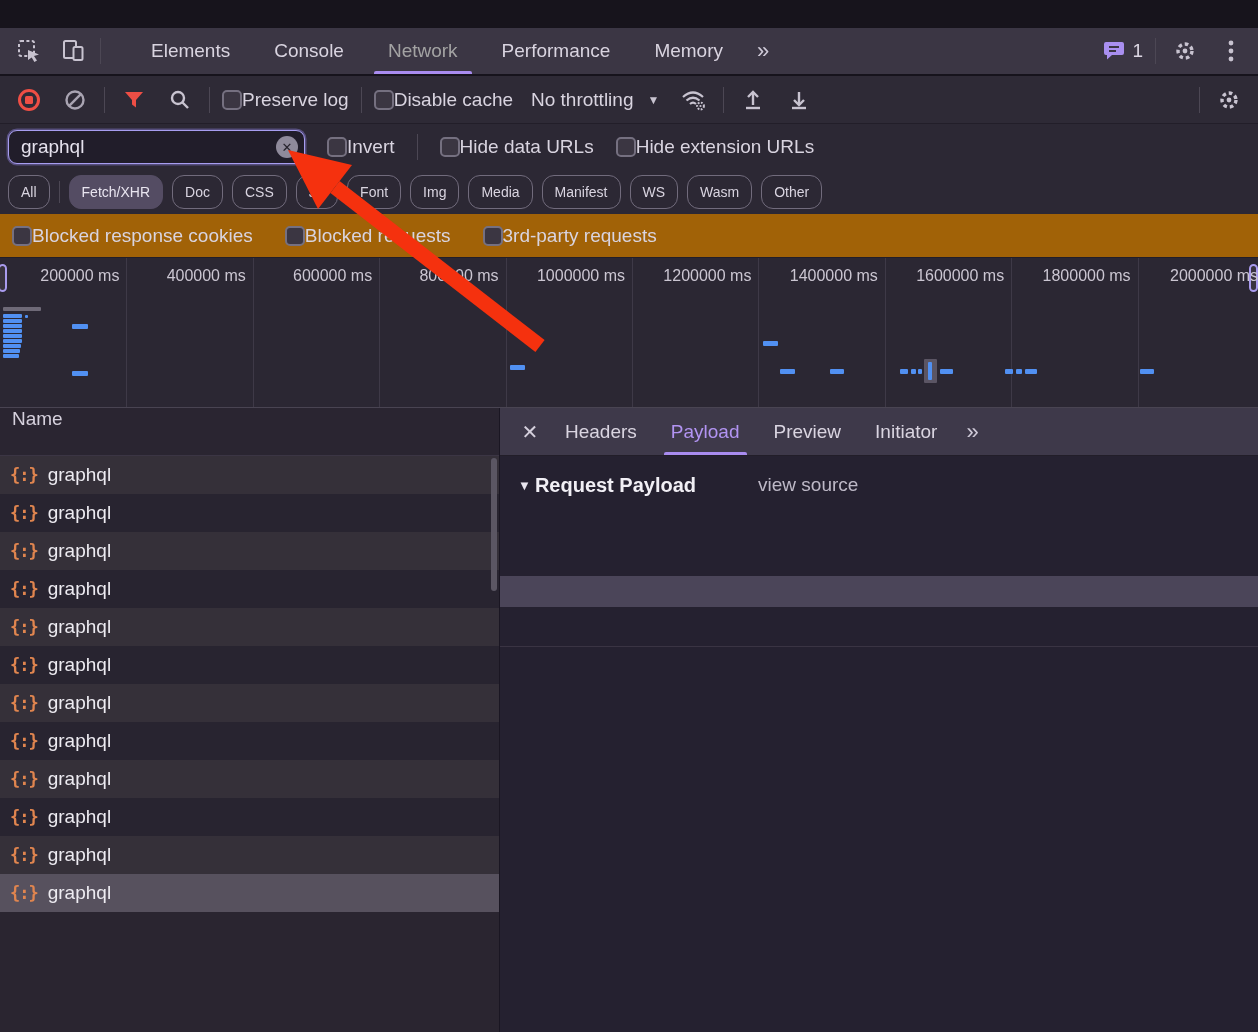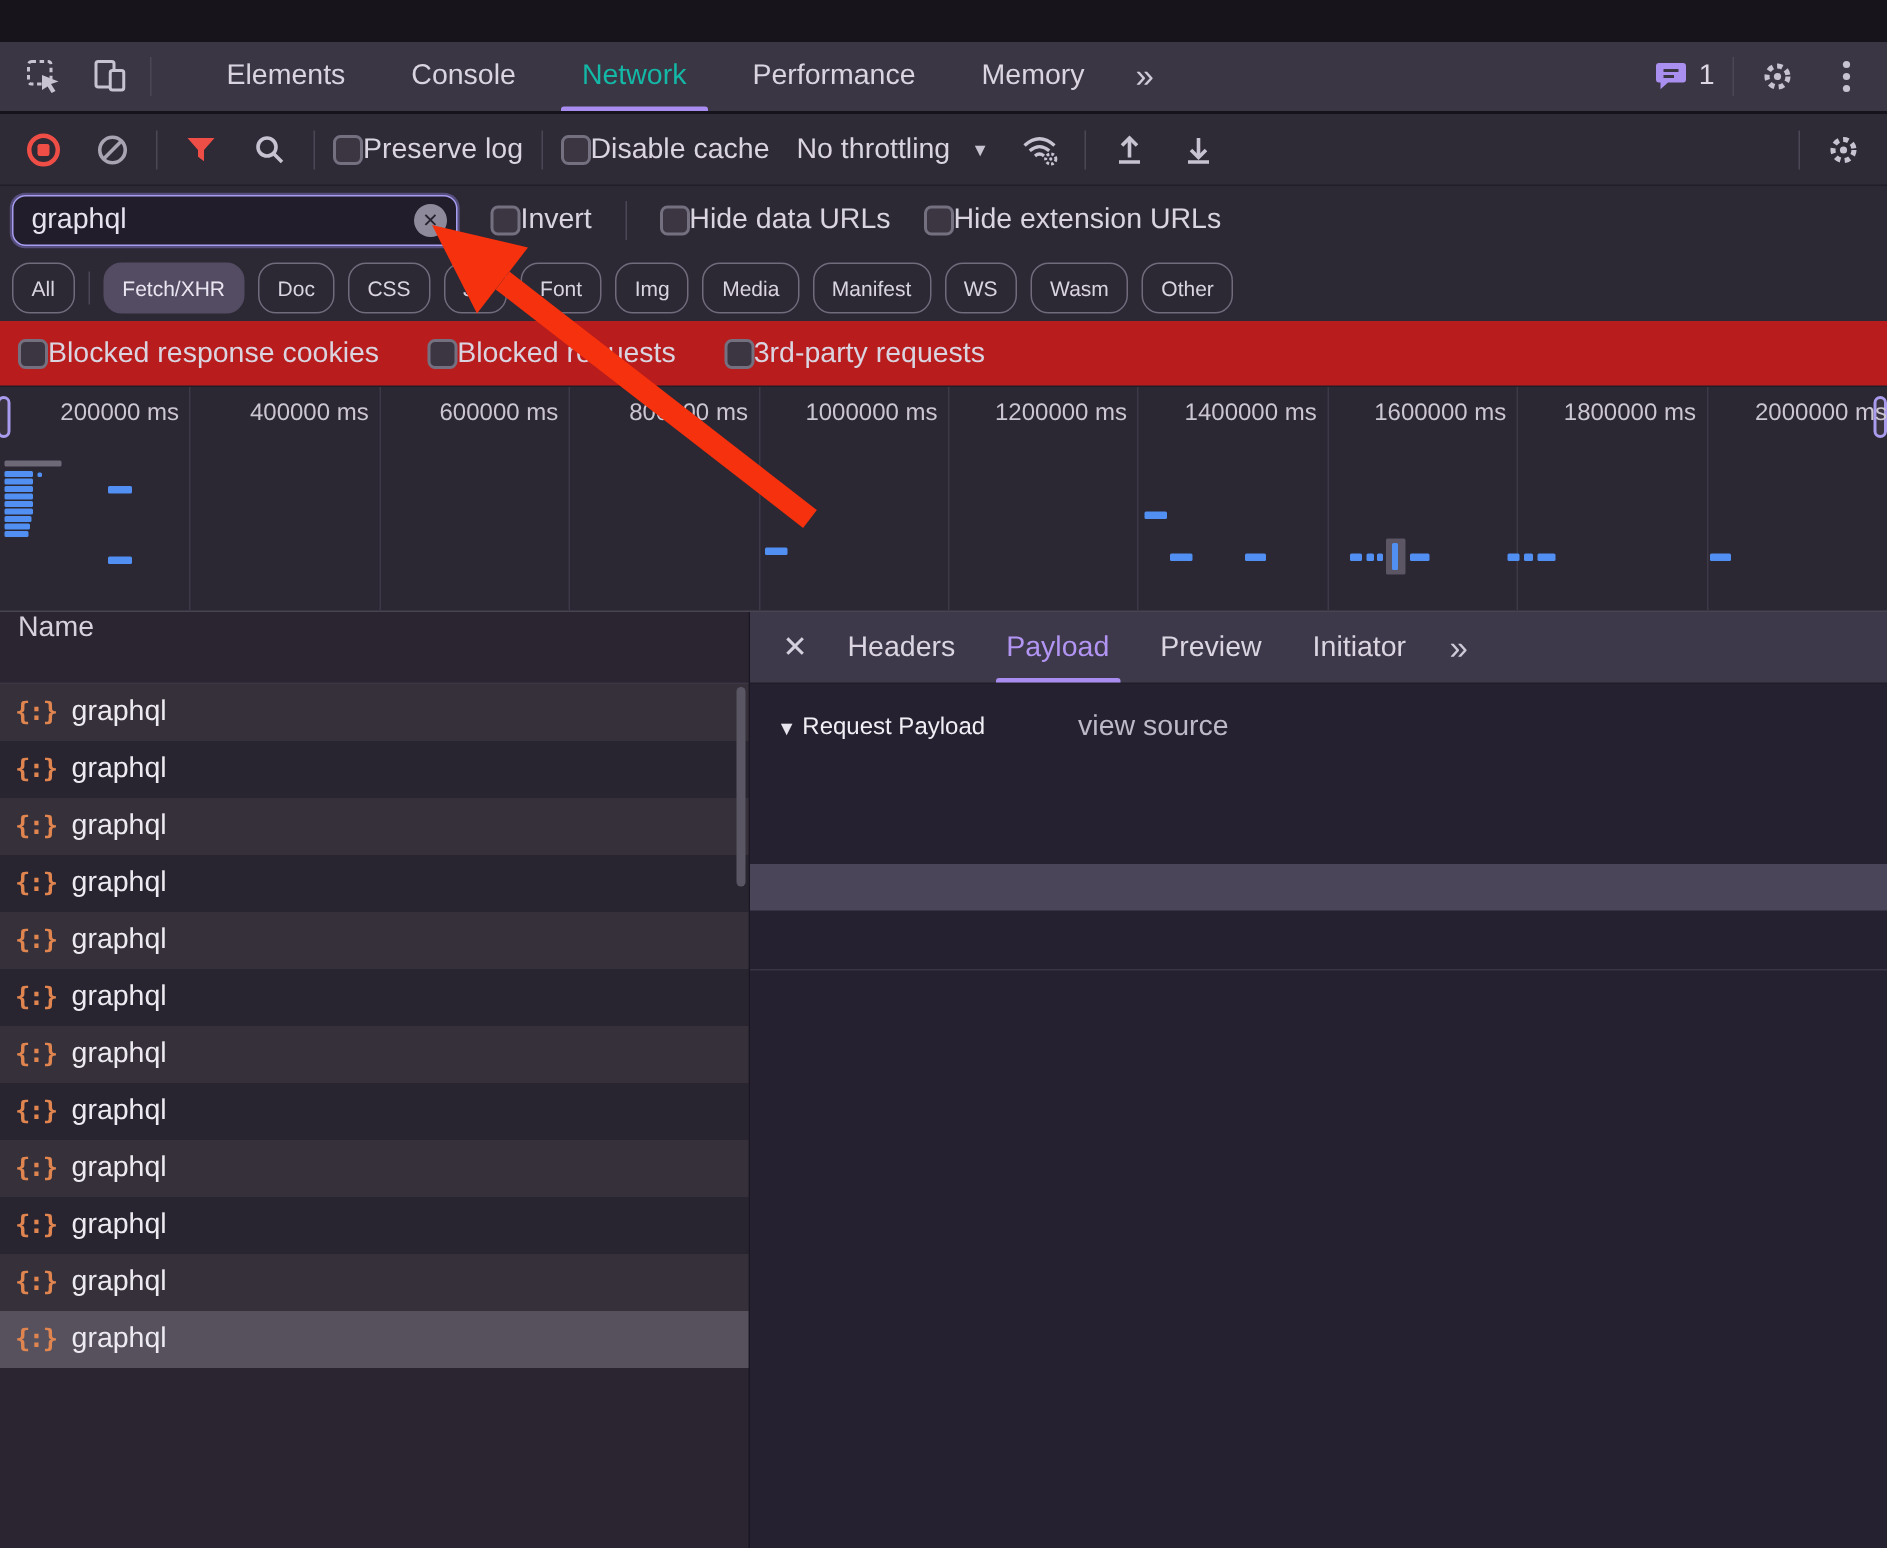--- a/index.html
+++ b/index.html
@@ -9,21 +9,21 @@
     background:#282430; color:#d9d4e0;
     font-family:"Liberation Sans","DejaVu Sans",sans-serif; font-size:19px;margin-top:28px;
   }
   
   .tabbar { height:48px; background:#3b3644; display:flex; align-items:center; border-bottom:2px solid #16131c; }
   .tabbar .left-icons { display:flex; align-items:center; gap:10px; padding:0 10px 0 12px; }
   .icon-btn { display:flex; align-items:center; justify-content:center; width:34px; height:34px; color:#c8c3d0; }
   .vsep { width:1px; height:26px; background:#4c4754; }
   .panel-tabs { display:flex; align-items:center; height:100%; margin-left:18px; }
   .tab { padding:0 22px; height:100%; display:flex; align-items:center; color:#d9d4e0; position:relative; cursor:default; }
-  .tab.active { color:#14b8a6; }
+  .tab.active { color:#a3a3a3; }
   .tab.active::after { content:""; position:absolute; left:8px; right:8px; bottom:0; height:3px; background:#a98cf0; border-radius:2px 2px 0 0; }
   .chevrons { color:#cfcad8; font-size:22px; padding:0 12px; letter-spacing:-2px; }
   .tabbar .right { margin-left:auto; display:flex; align-items:center; gap:12px; padding-right:10px; }
   .issues { display:flex; align-items:center; gap:7px; }
   .issues .count { color:#dcd7e3; }
   
   .toolbar { height:48px; background:#2e2a36; display:flex; align-items:center; gap:12px; padding:0 12px; border-bottom:1px solid #221e29; }
   .chk { display:flex; align-items:center; color:#d9d4e0; }
   .chk .box { width:20px; height:20px; border:2px solid #757080; border-radius:5px; background:#3b3642; }
   .throttle { display:flex; align-items:center; gap:14px; padding:0 6px; color:#d9d4e0; }
@@ -38,21 +38,21 @@
     padding:0 36px 0 12px; outline:none;
   }
   .clear-x { position:absolute; right:7px; top:6px; width:22px; height:22px; border-radius:50%; background:#8f8a9b;
     color:#27232e; font-size:13px; font-weight:bold; display:flex; align-items:center; justify-content:center; }
   
   .chips-row { height:44px; background:#2c2834; display:flex; align-items:center; gap:9px; padding:0 8px; }
   .chip { height:34px; display:flex; align-items:center; padding:0 12px; border:1px solid #716b7c; border-radius:12px; color:#d9d4e0; font-size:14px; }
   .chip.active { background:#544c63; border-color:#544c63; color:#e9e5f0; }
   .chips-sep { width:1px; height:22px; background:#4c4754; }
   
-  .blocked-row { height:44px; background:#b91c1c; display:flex; align-items:center; gap:32px; padding:0 12px; border-bottom:1px solid #221e29; }
+  .blocked-row { height:44px; background:#a16207; display:flex; align-items:center; gap:32px; padding:0 12px; border-bottom:1px solid #221e29; }
   
   .overview { position:relative; height:150px; background:#2b2733; overflow:hidden; border-bottom:1px solid #494452; }
   .tl-label { position:absolute; top:9px; color:#cbc6d2; font-size:16px; white-space:nowrap; }
   .tl-grid { position:absolute; top:0; bottom:0; width:1px; background:#3e3947; }
   .tl-bar { position:absolute; border-radius:1px; }
   .tl-handle { position:absolute; top:6px; width:9px; height:28px; border:2px solid #a99bee; border-radius:5px; background:#39333f; }
   
   .main { display:flex; height:652px; }
   .left-panel { position:relative; width:500px; background:#2a2530; border-right:1px solid #1a1622; }
   .name-header { height:48px; display:flex; align-items:flex-start; padding-left:12px; background:#2a2531; border-bottom:1px solid #3b3544; color:#d6d1dd; }
@@ -65,21 +65,21 @@
   
   .right-panel { flex:1; background:#252130; overflow:hidden; }
   .dtabs { height:48px; background:#3e394a; display:flex; align-items:center; padding-left:12px; border-bottom:1px solid #221e29; }
   .close-x { width:36px; height:48px; display:flex; align-items:center; justify-content:center; color:#d5d0dd; font-size:20px; }
   .dtab { padding:0 17px; height:100%; display:flex; align-items:center; color:#dad5e1; position:relative; }
   .dtab.active { color:#b294f2; }
   .dtab.active::after { content:""; position:absolute; left:10px; right:10px; bottom:0; height:3px; background:#a98cf0; border-radius:2px 2px 0 0; }
   .payload { padding-top:13px; }
   .pl-header { height:32px; display:flex; align-items:center; padding-left:18px; color:#f1eff5; }
   .pl-toggle { font-size:13px; margin-right:4px; color:#e8e5ee; }
-  .pl-title { font-weight:normal; font-size:16px; }
+  .pl-title { font-weight:bold; font-size:20px; }
   .view-source { color:#beb9c7; margin-left:62px; font-size:19px; }
   .mono-line { position:relative; height:31px; line-height:31px; white-space:pre; overflow:hidden;
     font-family:"DejaVu Sans Mono","Liberation Mono",monospace; font-size:19px; color:#d7d3de; }
   .ml-1 { margin-top:13px; padding-left:58px; }
   .ml-2 { padding-left:65px; }
   .ml-3 { padding-left:66px; background:#4b4559; }
   .ml-4 { padding-left:67px; }
   .pl-divider { margin-top:8px; border-top:1px solid #3a3443; }
   
   .arrow-svg { position:absolute; left:0; top:0; z-index:99; pointer-events:none; }

